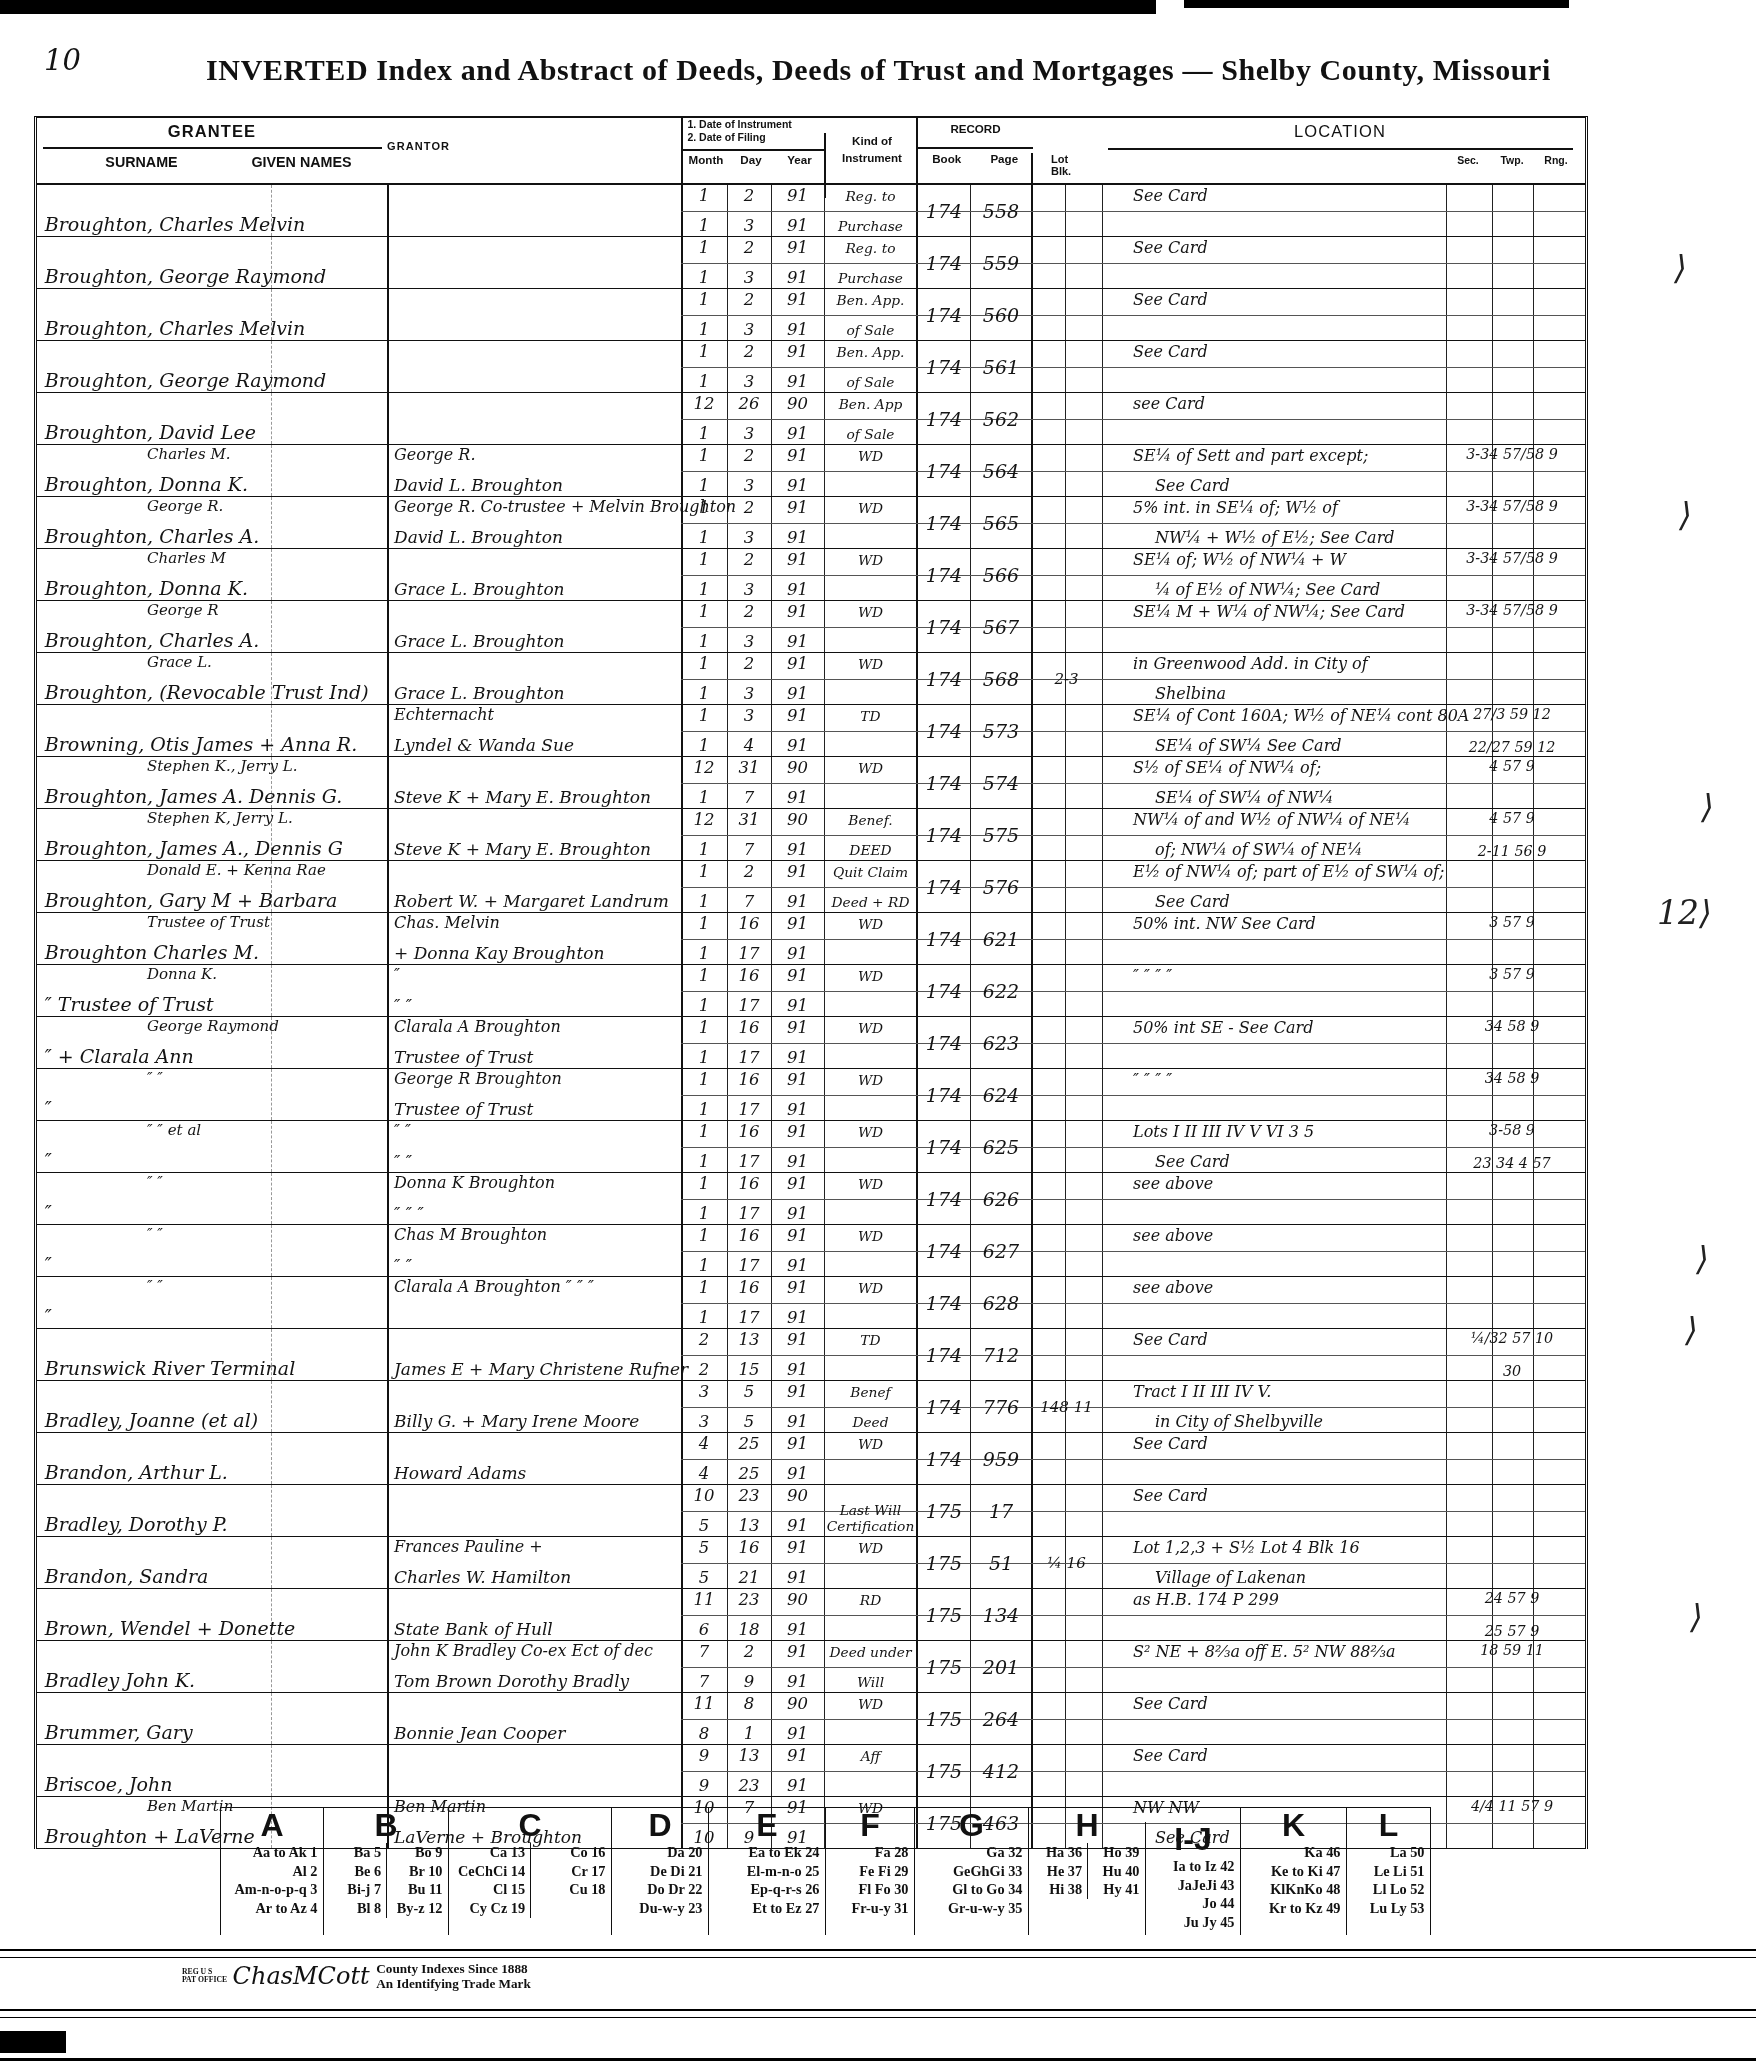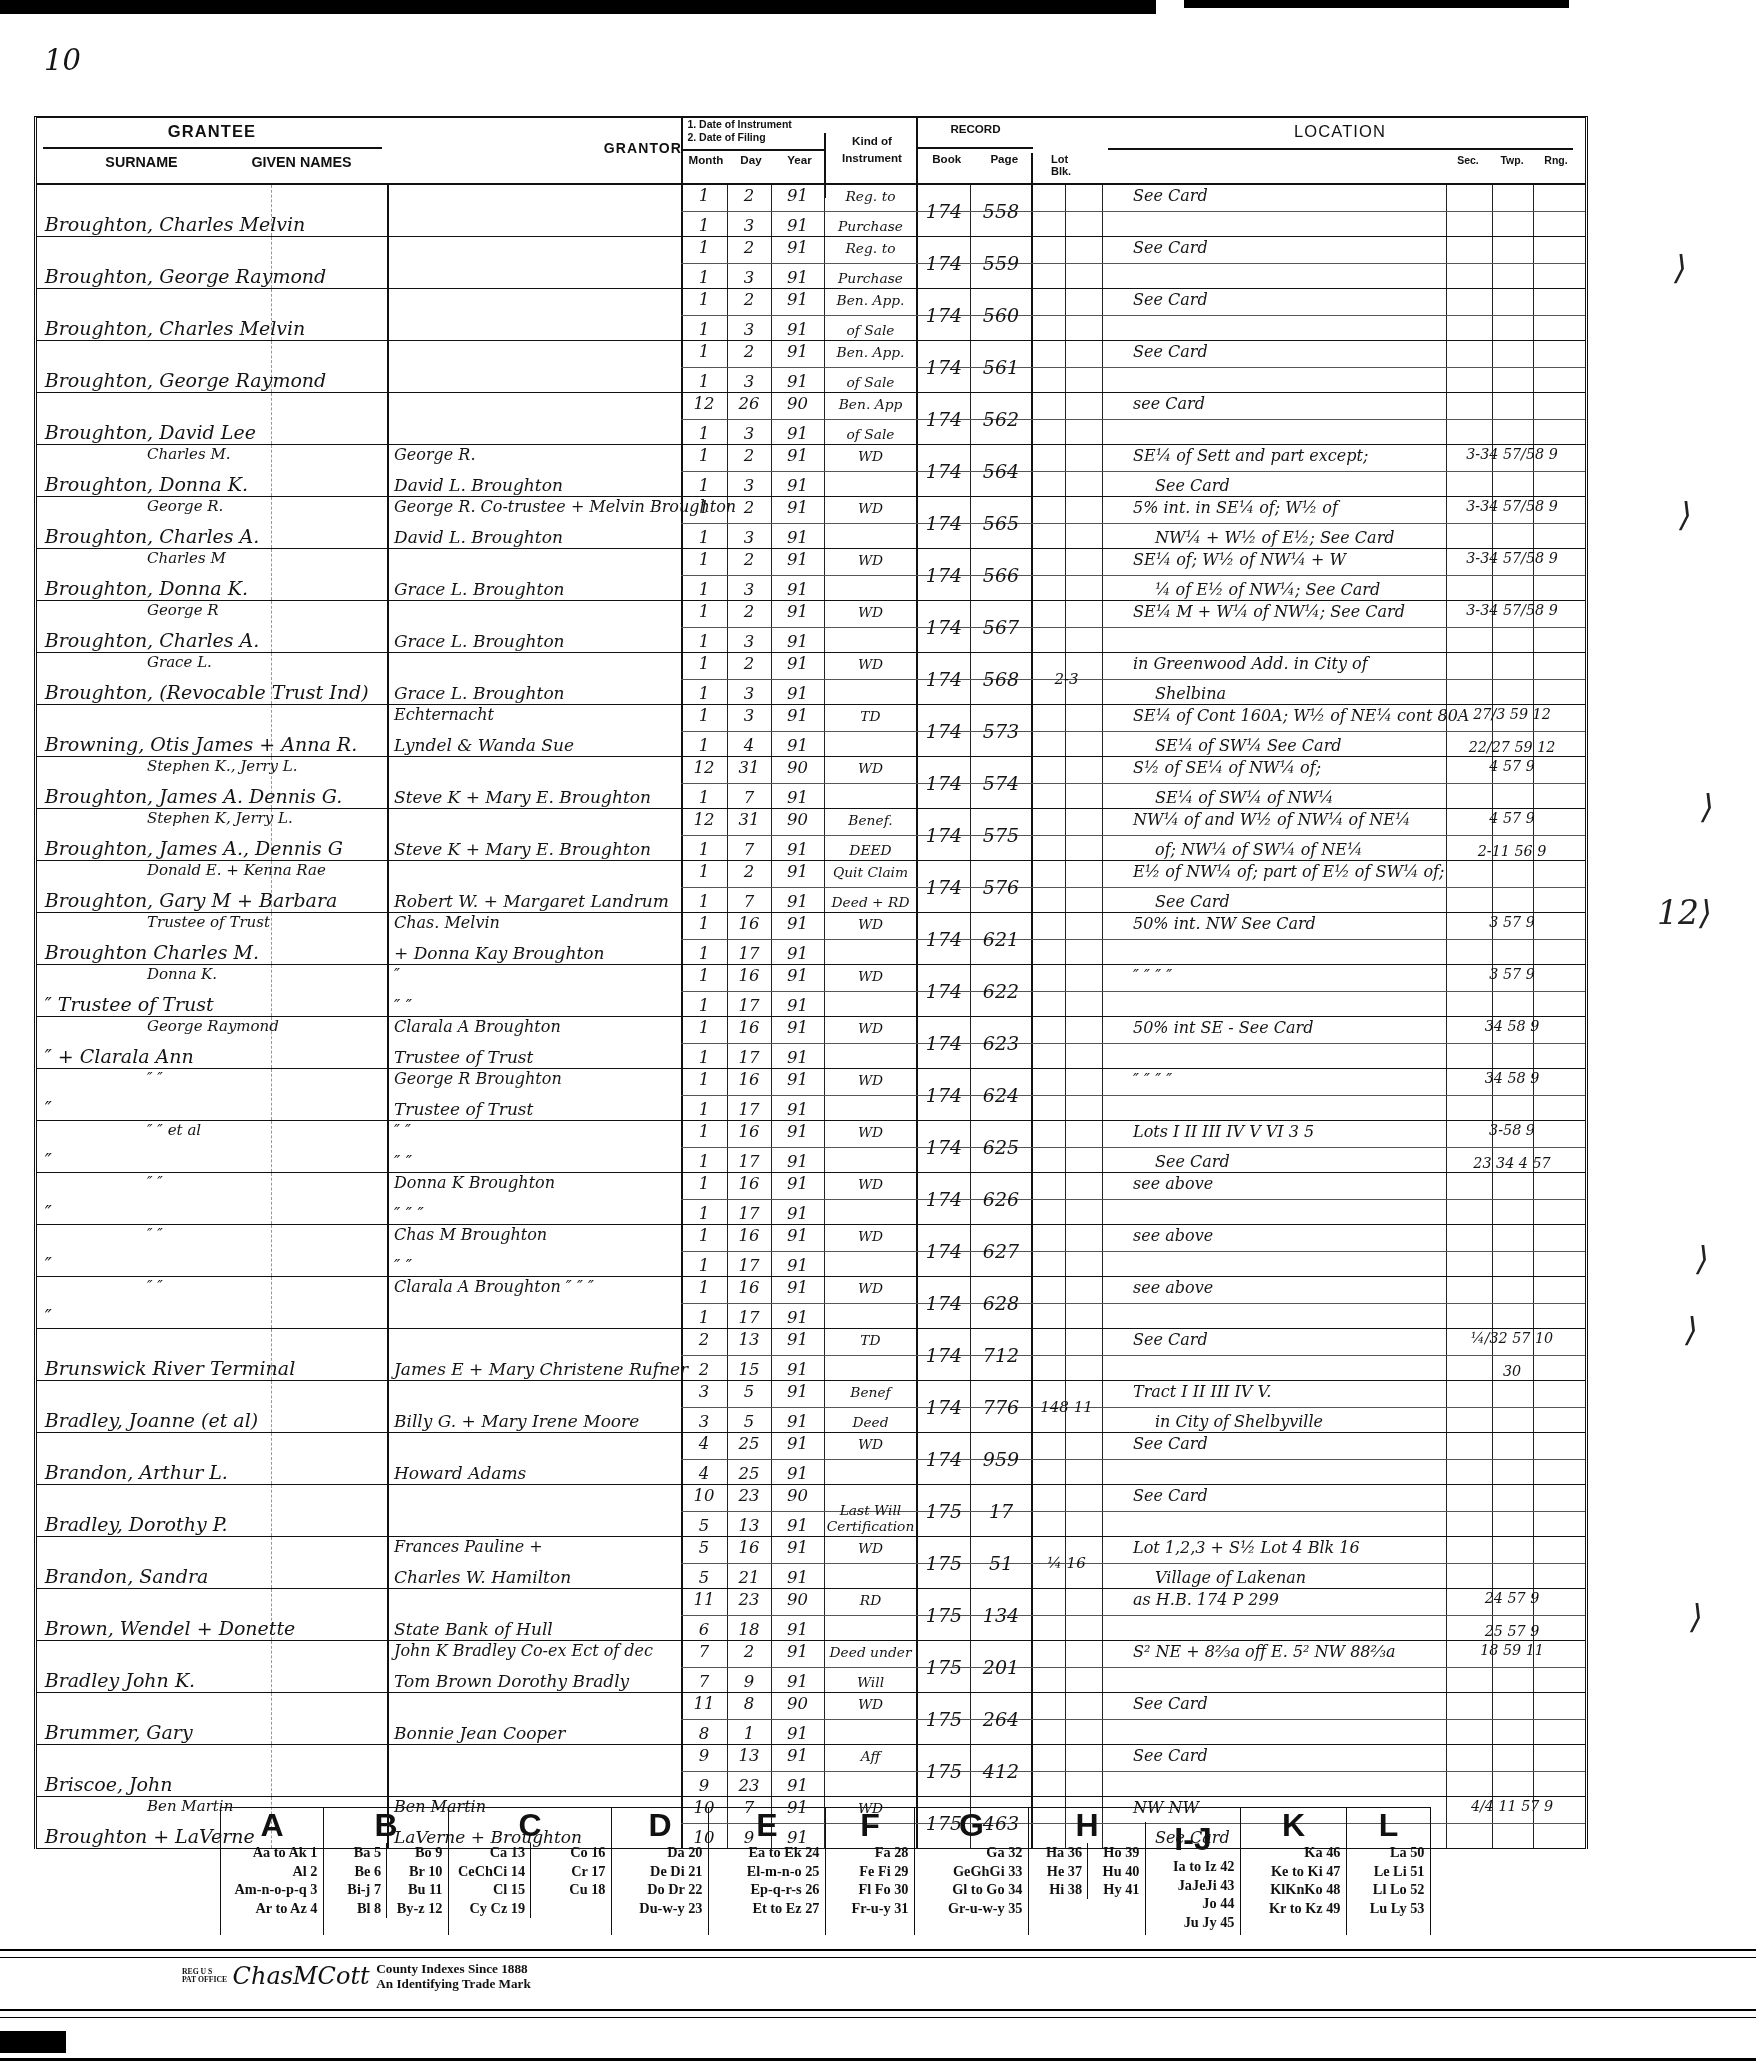--- a/index.html
+++ b/index.html
@@ -18,22 +18,22 @@
 
   
   .ledger{position:absolute;left:34px;top:116px;width:1548px;
           border-left:3.9px double #111;border-right:3.9px double #111;border-top:2.2px solid #111;}
   .lhead{position:relative;height:65px;border-bottom:2.2px solid #111;font-family:"Liberation Sans",sans-serif;}
   .lhead .grantee-lbl{position:absolute;left:0;top:4.4px;width:350px;text-align:center;
         font-size:16.5px;font-weight:bold;letter-spacing:1.1px;}
   .lhead .grantee-rule{position:absolute;left:5.5px;top:29px;width:339px;height:2.2px;background:#111;}
   .lhead .surname-lbl{position:absolute;left:16.5px;top:36px;width:176px;text-align:center;font-size:14.3px;font-weight:bold;}
   .lhead .given-lbl{position:absolute;left:182px;top:36px;width:165px;text-align:center;font-size:14.3px;font-weight:bold;}
-  .lhead .grantor-lbl{position:absolute;left:350px;top:22px;width:295px;text-align:right;
-        font-size:14px;font-weight:bold;letter-spacing:1.1px;}
+  .lhead .grantor-lbl{position:absolute;left:350px;top:22px;width:295px;text-align:left;
+        font-size:11px;font-weight:bold;letter-spacing:1.1px;}
   .lhead .datebox{position:absolute;left:644px;top:0;width:143px;height:65px;border-left:2.8px double #111;}
   .lhead .datebox .dl{font-size:10.5px;font-weight:bold;padding-left:4.4px;line-height:13.2px;}
   .lhead .datebox .drule{position:absolute;left:0;top:31px;width:143px;height:2.2px;background:#111;}
   .lhead .dcols{position:absolute;left:0;top:35px;width:143px;display:flex;}
   .lhead .dcols span{font-size:11.6px;font-weight:bold;text-align:center;}
   .lhead .kind-lbl{position:absolute;left:787px;top:15.4px;width:92px;height:65px;border-left:2.2px solid #111;
         text-align:center;font-size:11.6px;font-weight:bold;line-height:16.5px;}
   .lhead .recbox{position:absolute;left:879px;top:0;width:115px;height:65px;border-left:2.8px double #111;}
   .lhead .recbox .rl{ text-align:center;font-size:11.6px;font-weight:bold;margin-top:4.4px;}
   .lhead .recbox .rrule{position:absolute;left:0;top:29px;width:115px;height:2.2px;background:#111;}
@@ -93,20 +93,21 @@
 <body>
 
 <div class="page">
 
   <div class="scan-top"></div>
   <div class="scan-top2"></div>
   <div class="scan-bottom"></div>
   <div class="scan-bl"></div>
 
   <div class="pagenum hw">10</div>
+  <div class="title">INVERTED Index and Abstract of Deeds, Deeds of Trust and Mortgages — Shelby County, Missouri</div>
 
   <div class="ledger">
     <div class="lhead">
       <div class="grantee-lbl">GRANTEE</div>
       <div class="grantee-rule"></div>
       <div class="surname-lbl">SURNAME</div>
       <div class="given-lbl">GIVEN NAMES</div>
       <div class="grantor-lbl">GRANTOR</div>
       <div class="datebox">
         <div class="dl">1. Date of Instrument</div>

